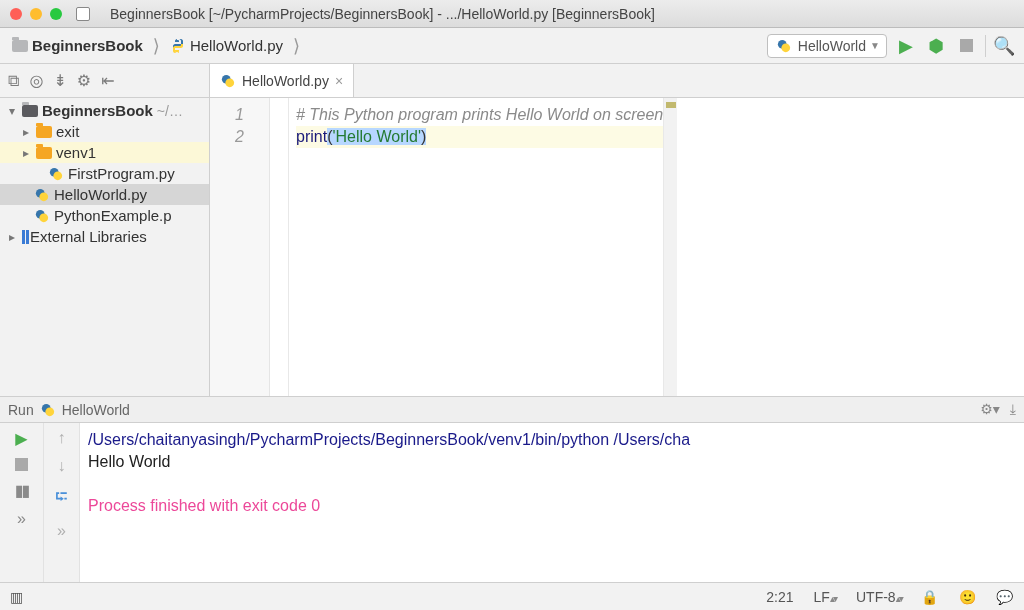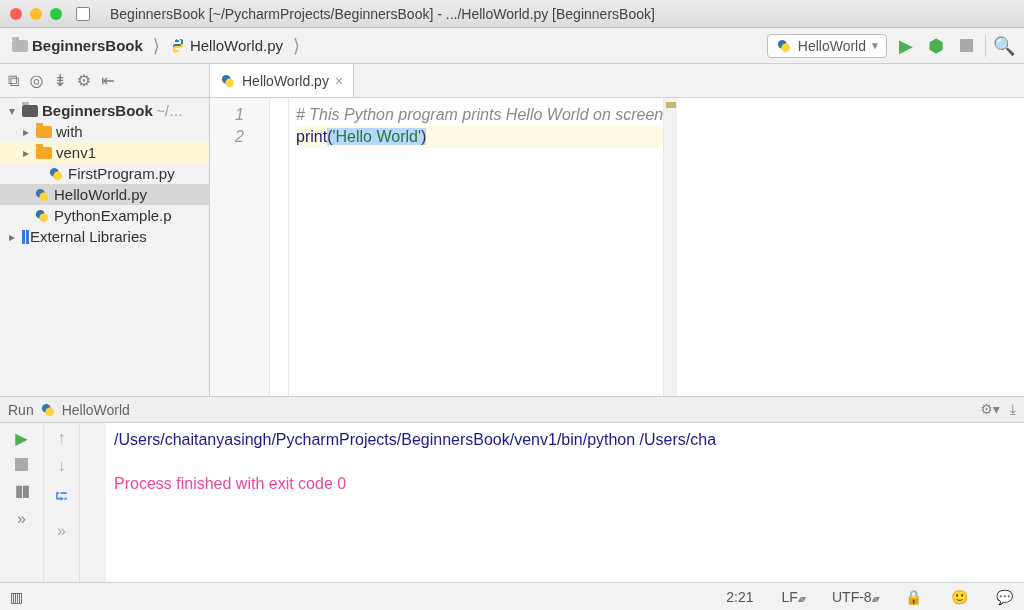--- a/index.html
+++ b/index.html
@@ -50,44 +50,44 @@
   .editor{flex:1;display:flex;flex-direction:column;}
   .tabs{height:34px;border-bottom:1px solid #cfcfcf;display:flex;align-items:stretch;}
   .tab{display:flex;align-items:center;gap:6px;padding:0 10px;border-right:1px solid #cfcfcf;background:#fff;font-size:14px;color:#444;}
   .tab .close{color:#999;font-size:14px;cursor:pointer;}
   .code-area{flex:1;display:flex;background:#fff;font-family:"Menlo","Consolas",monospace;font-size:16px; position:relative;}
   .gutter{width:60px;background:#f7f7f7;border-right:1px solid #e5e5e5;color:#999;padding:6px 0;text-align:center;}
   .gutter div{height:22px;line-height:22px;font-style:italic;font-family:inherit;}
   .gutter .sep{position:absolute;left:78px;top:0;bottom:0;width:1px;background:#e8e8e8;}
   .code{padding:6px 0 0 26px;}
   .line{height:22px;line-height:22px;white-space:pre;}
-  .line.hl{background:#fdfbe4;border-radius:6px;}
+  .line.hl{background:#fdfbe4;}
   .c-comment{color:#8a8a8a;font-style:italic;}
   .c-fn{color:#1a1a7a;}
   .c-str{color:#247a33;}
   .sel-span{background:#b7d7ff;}
   .right-gutter{width:14px;background:#f2f2f2;border-left:1px solid #e8e8e8;}
   .right-gutter .mark{width:10px;height:6px;background:#c2b96e;margin:4px auto 0;}
 
   
   .run-panel{height:186px;border-top:1px solid #cfcfcf;display:flex;flex-direction:column;}
   .run-header{height:26px;background:#efefef;border-bottom:1px solid #cfcfcf;display:flex;align-items:center;justify-content:space-between;padding:0 8px;font-size:14px;color:#666;}
   .run-header-left{display:flex;align-items:center;gap:6px;}
   .run-body{flex:1;display:flex;}
   .run-side{width:44px;border-right:1px solid #e2e2e2;display:flex;flex-direction:column;align-items:center;padding-top:6px;gap:10px;color:#8a8a8a;}
   .run-side .play{color:#4caf50;font-size:16px;}
   .run-side .stop{width:13px;height:13px;background:#a9a9a9;}
   .run-side2{width:36px;display:flex;flex-direction:column;align-items:center;padding-top:6px;gap:10px;color:#b0b0b0;border-right:1px solid #e2e2e2;}
-  .console{flex:1;background:#fff;padding:6px 8px;font-family:"Menlo","Consolas",monospace;font-size:16px;line-height:22px;color:#212121;overflow:hidden;margin-left:26px;}
+  .console{flex:1;background:#fff;padding:6px 8px;font-family:"Menlo","Consolas",monospace;font-size:16px;line-height:22px;color:#212121;overflow:hidden;}
   .console .path{color:#1a1a8a;white-space:nowrap;}
   .console .exitmsg{color:#ec4899;}
 
   
   .status{height:28px;border-top:1px solid #cfcfcf;background:#f2f2f2;display:flex;align-items:center;justify-content:space-between;padding:0 10px;font-size:14px;color:#555;}
-  .status-right{display:flex;align-items:center;gap:28px;}
+  .status-right{display:flex;align-items:center;gap:20px;}
   .updn{font-size:10px;letter-spacing:-2px;color:#888;}
 </style>
 </head>
 <body>
 
 <div class="titlebar">
   <div class="dot red"></div>
   <div class="dot yellow"></div>
   <div class="dot green"></div>
   <div class="title">
@@ -154,21 +154,21 @@
     <div class="tree">
       <div class="tree-row">
         <span class="twisty">▾</span>
         <span class="folder-icn" style="background:#5b5b5f"></span>
         <span class="proj-name">BeginnersBook</span>
         <span class="muted">~/…</span>
       </div>
       <div class="tree-row" style="padding-left:20px">
         <span class="twisty">▸</span>
         <span class="folder-orange"></span>
-        <span>with</span>
+        <span>exit</span>
       </div>
       <div class="tree-row expanded" style="padding-left:20px">
         <span class="twisty">▸</span>
         <span class="folder-orange"></span>
         <span>venv1</span>
       </div>
       <div class="tree-row" style="padding-left:48px">
         <span class="py-icn">
             <svg width="14" height="14" viewBox="0 0 16 16">
               <circle cx="6" cy="6" r="5" fill="#3776ab"></circle>
@@ -258,20 +258,21 @@
       <span>»</span>
     </div>
     <div class="run-side2">
       <span>↑</span>
       <span>↓</span>
       <span style="color:#4a90d9">⮓</span>
       <span>»</span>
     </div>
     <div class="console">
       <div class="path">/Users/chaitanyasingh/PycharmProjects/BeginnersBook/venv1/bin/python /Users/cha</div>
+      <div>Hello World</div>
       <div style="height:22px"></div>
       <div class="exitmsg">Process finished with exit code 0</div>
     </div>
   </div>
 </div>
 
 <div class="status">
   <span>▥</span>
   <div class="status-right">
     <span>2:21</span>

